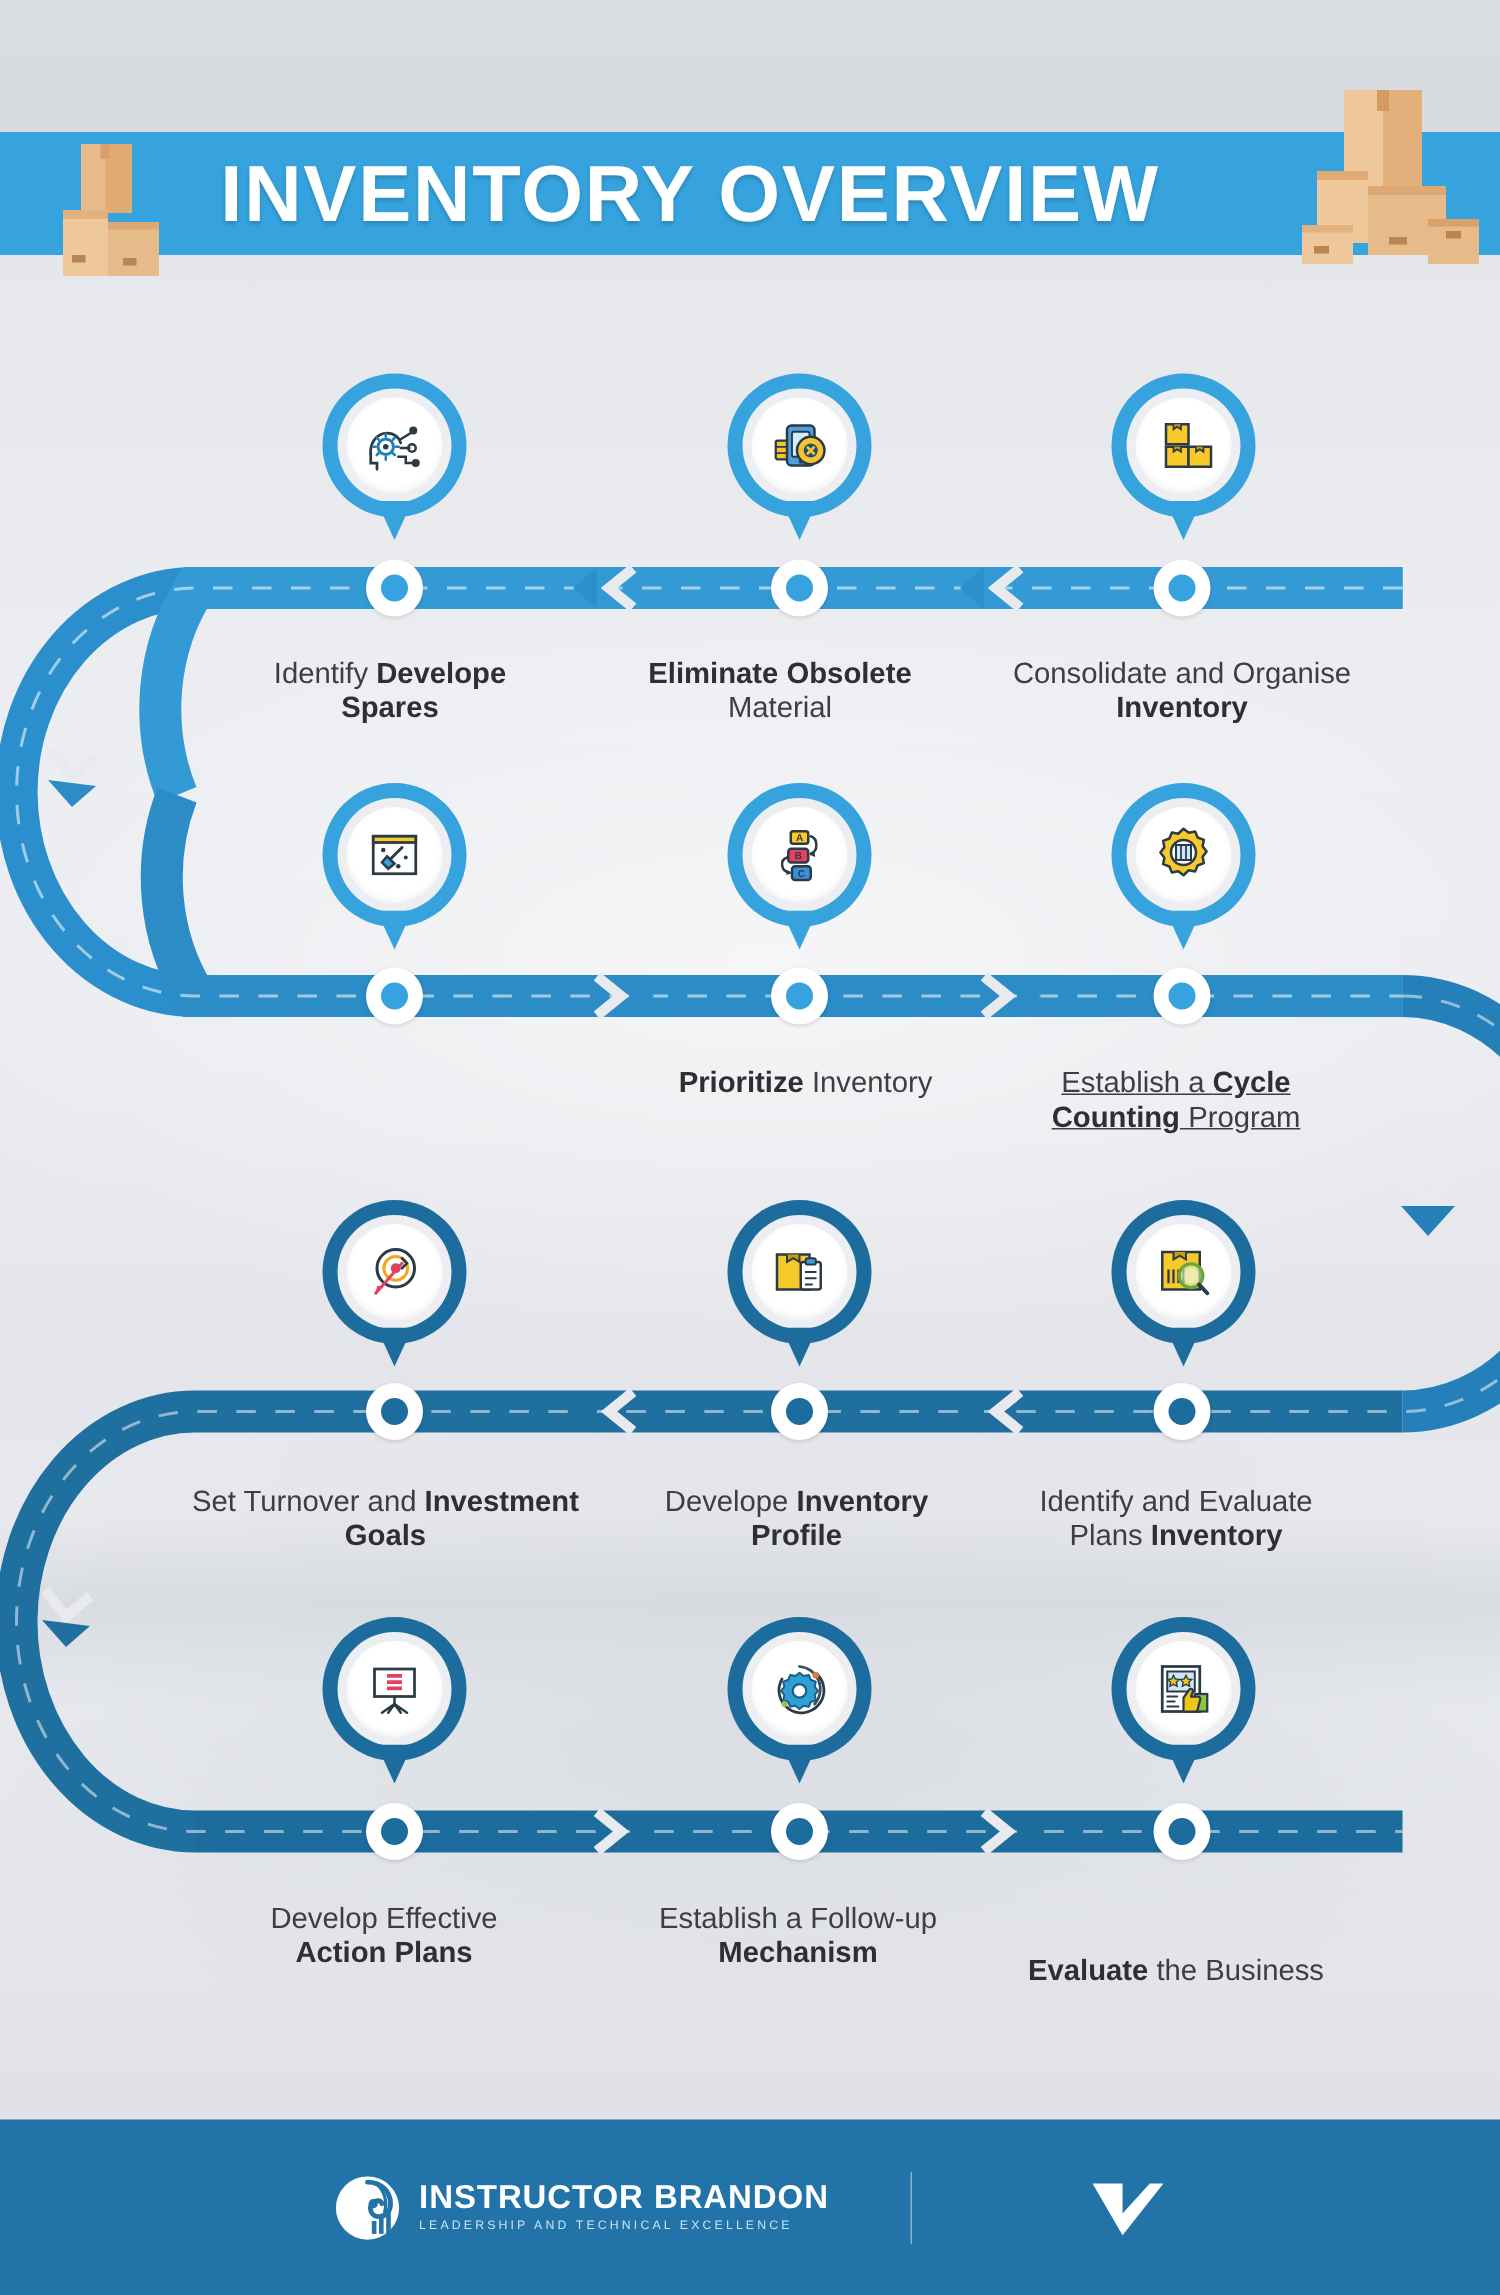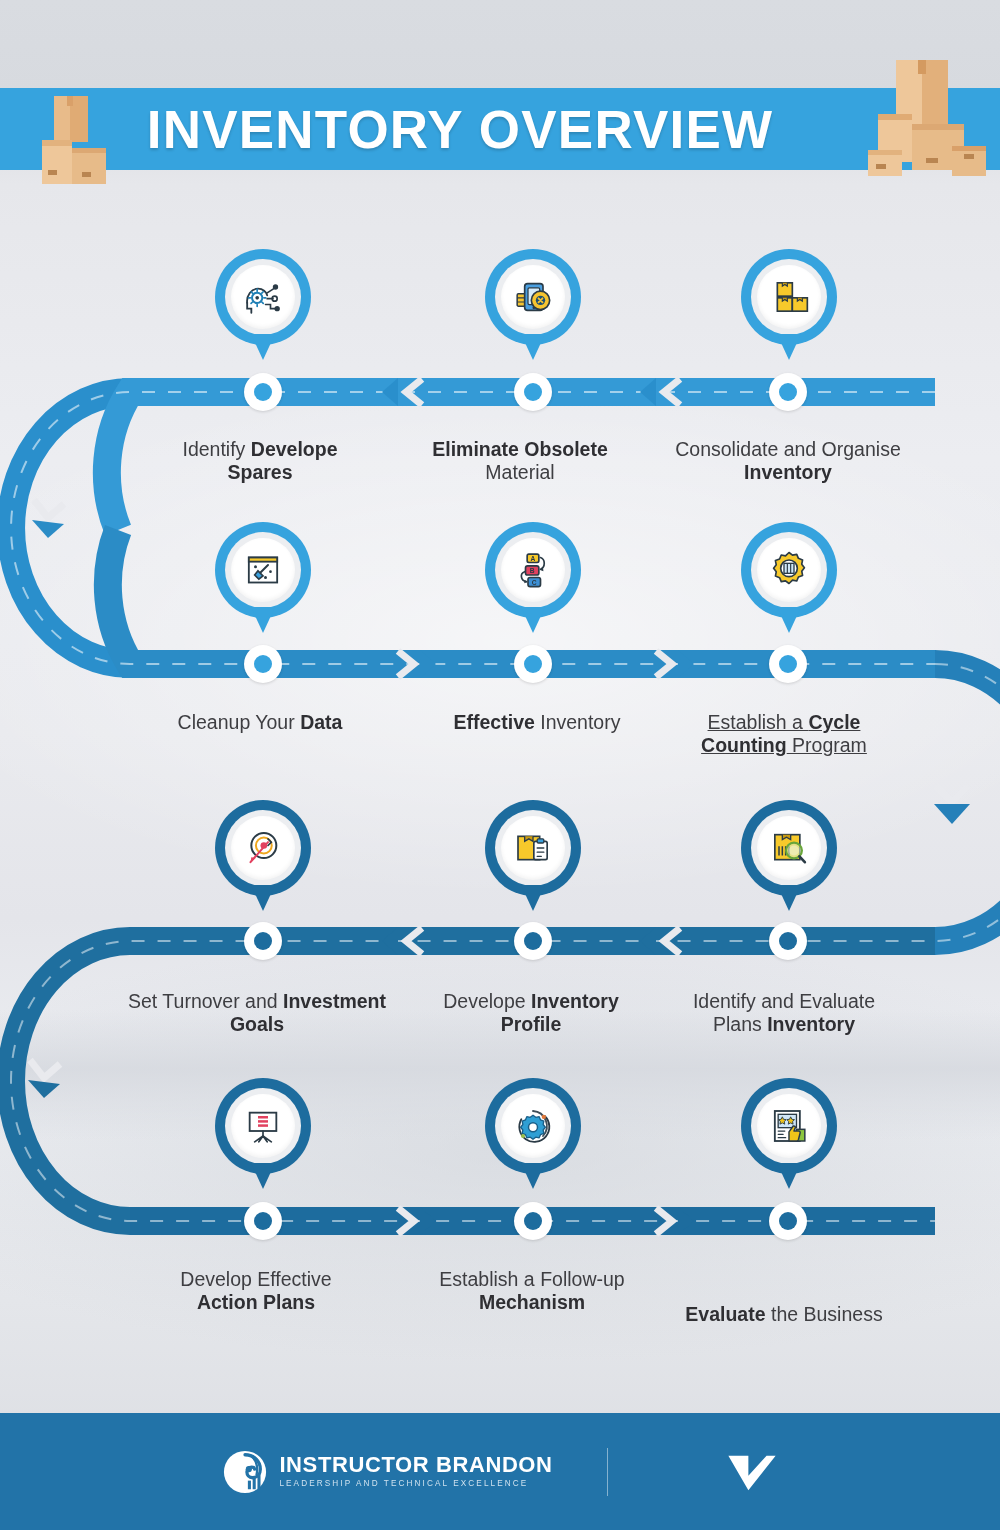--- a/index.html
+++ b/index.html
@@ -495,26 +495,23 @@
   <div class="label" style="left:638px;top:438px;">
     <span>Consolidate and Organise</span><br>
     <b>Inventory</b>
   </div>
 
   <div class="label" style="left:370px;top:438px;">
     <b>Eliminate Obsolete</b><br>
     <span>Material</span>
   </div>
 
-  <div class="label" style="left:110px;top:711px;">
-    <span><span>Cleanup Your </span><b>Data</b></span>
-  </div>
 
   <div class="label" style="left:387px;top:711px;">
-    <span><b>Effective</b><span> Inventory</span></span>
+    <span><b>Prioritize</b><span> Inventory</span></span>
   </div>
 
   <div class="label" style="left:634px;top:711px;text-decoration:underline;">
     <span><span>Establish a </span><b>Cycle</b></span><br>
     <span><b>Counting</b><span> Program</span></span>
   </div>
 
   <div class="label" style="left:107px;top:990px;">
     <span><span>Set Turnover and </span><b>Investment</b></span><br>
     <b>Goals</b>

